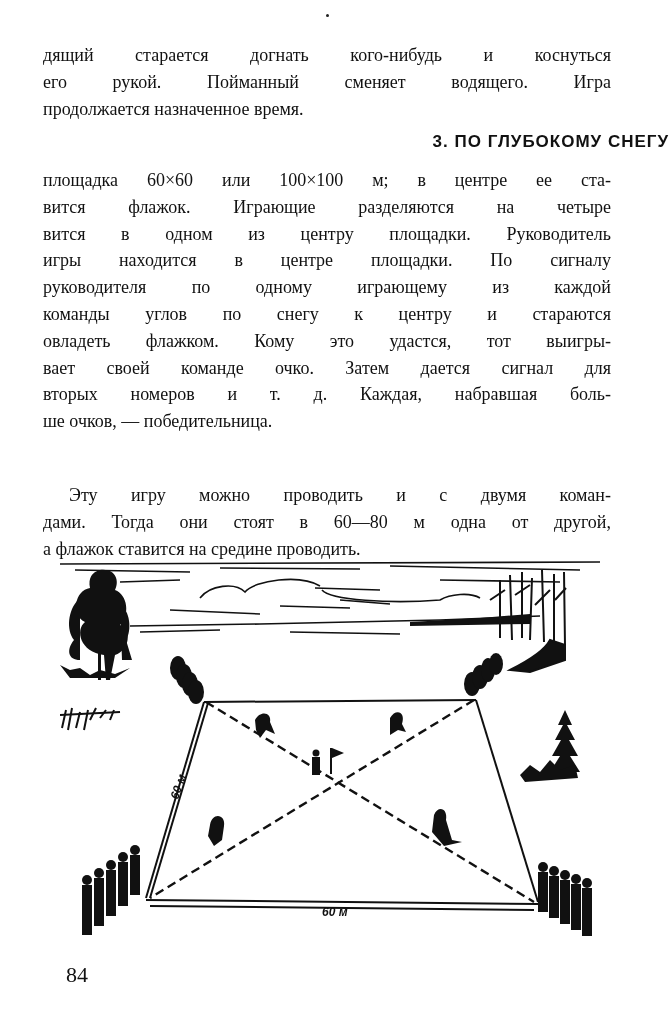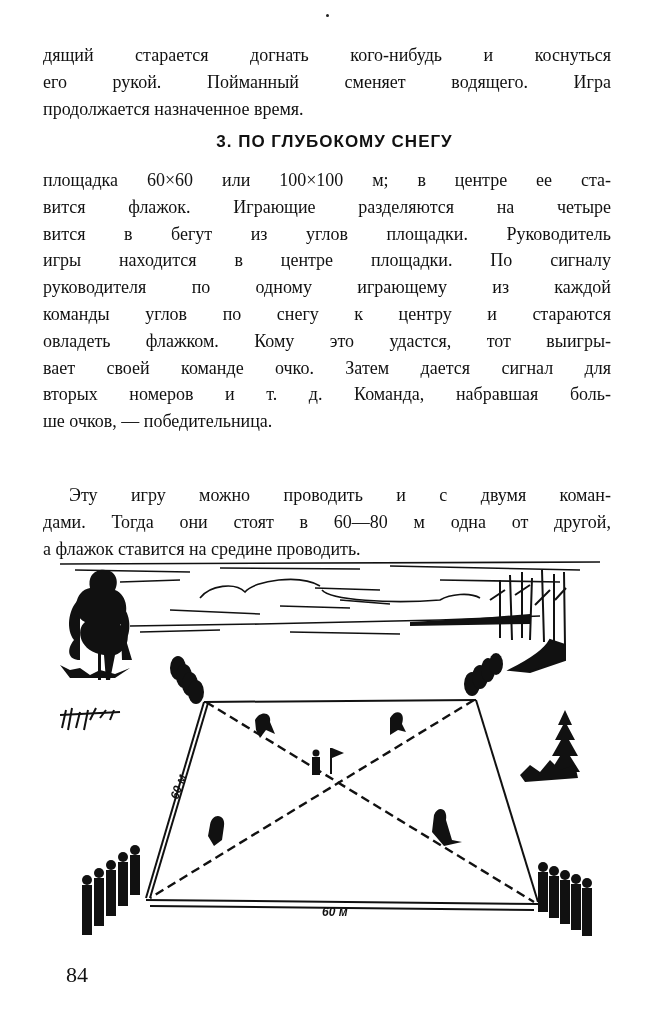--- a/index.html
+++ b/index.html
@@ -3,21 +3,21 @@
 <meta charset="utf-8">
 <style>
   html, body { margin: 0; padding: 0; background: #ffffff; }
   body { width: 669px; height: 1024px; position: relative; overflow: hidden;
          font-family: "Liberation Serif", "DejaVu Serif", serif; color: #111; }
   .dot { position: absolute; left: 326px; top: 14px; width: 3px; height: 3px; background: #222; border-radius: 50%; }
   .text { position: absolute; left: 43px; width: 568px; font-size: 18px; line-height: 26.8px; }
   .line { display: block; text-align: justify; text-align-last: justify; white-space: nowrap; transform-origin: left; }
   .line.last { text-align-last: left; }
   .indent { padding-left: 26px; }
-  .heading { position: absolute; left: 0; width: 669px; top: 132px; text-align: center;
+  .heading { position: absolute; left: 0; width: 669px; top: 132px; text-align: right;
              font-family: "Liberation Sans", "DejaVu Sans", sans-serif; font-weight: bold;
              font-size: 17px; letter-spacing: 1px; }
   .figure { position: absolute; left: 60px; top: 560px; width: 560px; height: 400px; }
   .page-num { position: absolute; left: 66px; top: 962px; font-size: 22px; }
 </style>
 </head>
 <body>
 
 <div class="dot"></div>
 
@@ -25,27 +25,27 @@
   <span class="line">дящий старается догнать кого-нибудь и коснуться</span>
   <span class="line">его рукой. Пойманный сменяет водящего. Игра</span>
   <span class="line last">продолжается назначенное время.</span>
 </div>
 
 <div class="heading">3. ПО ГЛУБОКОМУ СНЕГУ</div>
 
 <div class="text" style="top:167px;">
   <span class="line">площадка 60×60 или 100×100 м; в центре ее ста-</span>
   <span class="line">вится флажок. Играющие разделяются на четыре</span>
-  <span class="line">вится в бегут из углов площадки. Руководитель</span>
+  <span class="line">вится в одном из центру площадки. Руководитель</span>
   <span class="line">игры находится в центре площадки. По сигналу</span>
   <span class="line">руководителя по одному играющему из каждой</span>
   <span class="line">команды углов по снегу к центру и стараются</span>
   <span class="line">овладеть флажком. Кому это удастся, тот выигры-</span>
   <span class="line">вает своей команде очко. Затем дается сигнал для</span>
-  <span class="line">вторых номеров и т. д. Команда, набравшая боль-</span>
+  <span class="line">вторых номеров и т. д. Каждая, набравшая боль-</span>
   <span class="line last">ше очков, — победительница.</span>
 </div>
 
 <div class="text" style="top:466px;margin-top:16px;">
   <span class="line indent">Эту игру можно проводить и с двумя коман-</span>
   <span class="line">дами. Тогда они стоят в 60—80 м одна от другой,</span>
   <span class="line last">а флажок ставится на средине проводить.</span>
 </div>
 
 <div class="figure">

